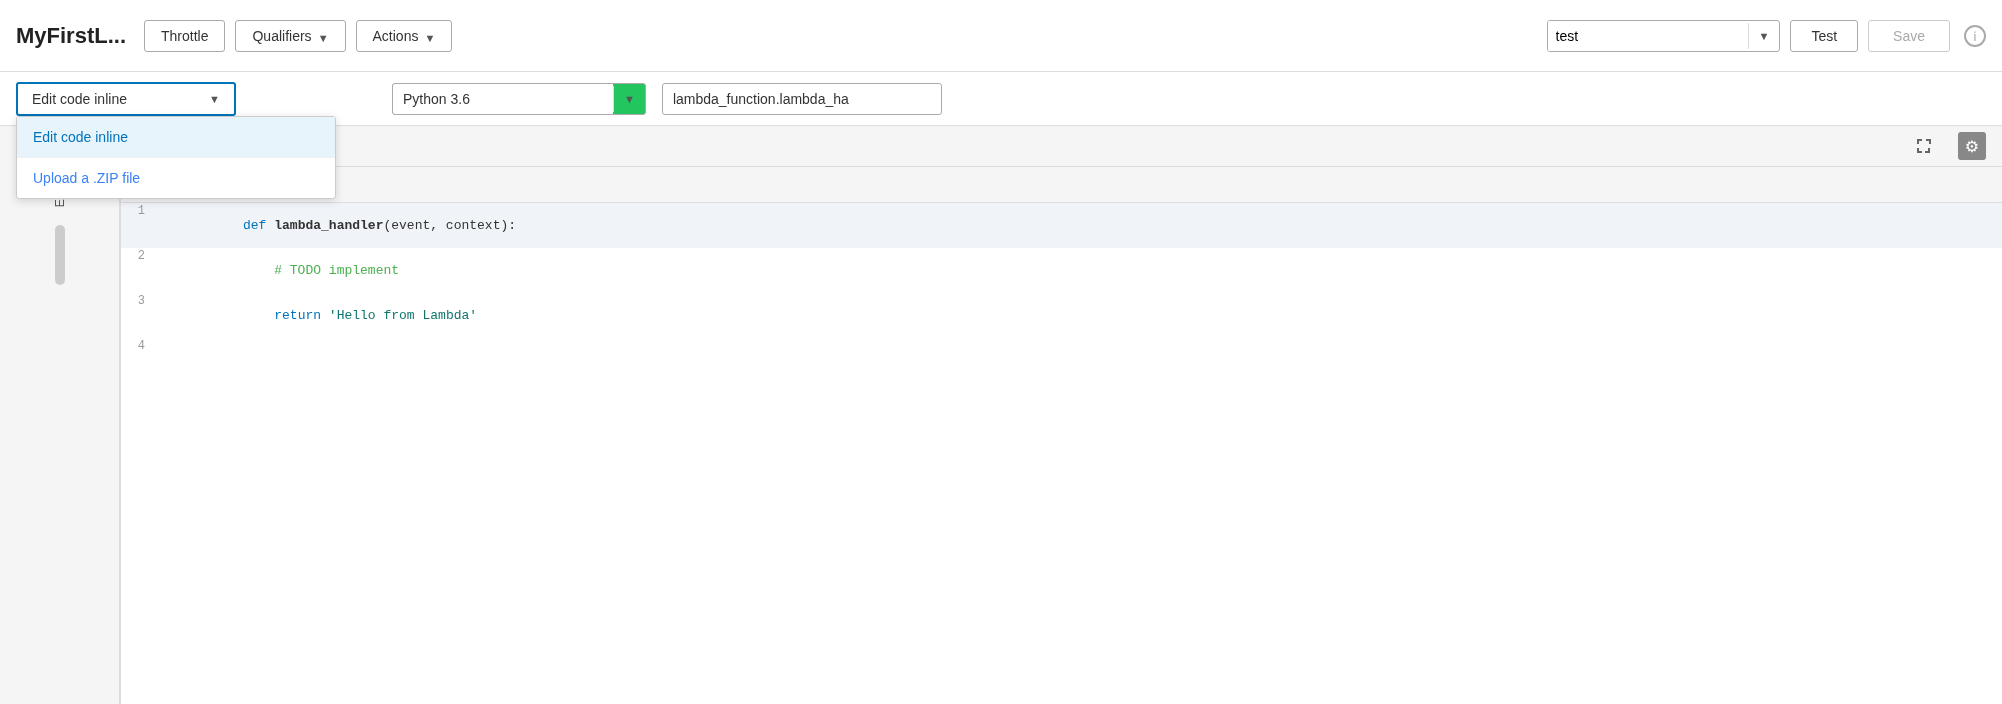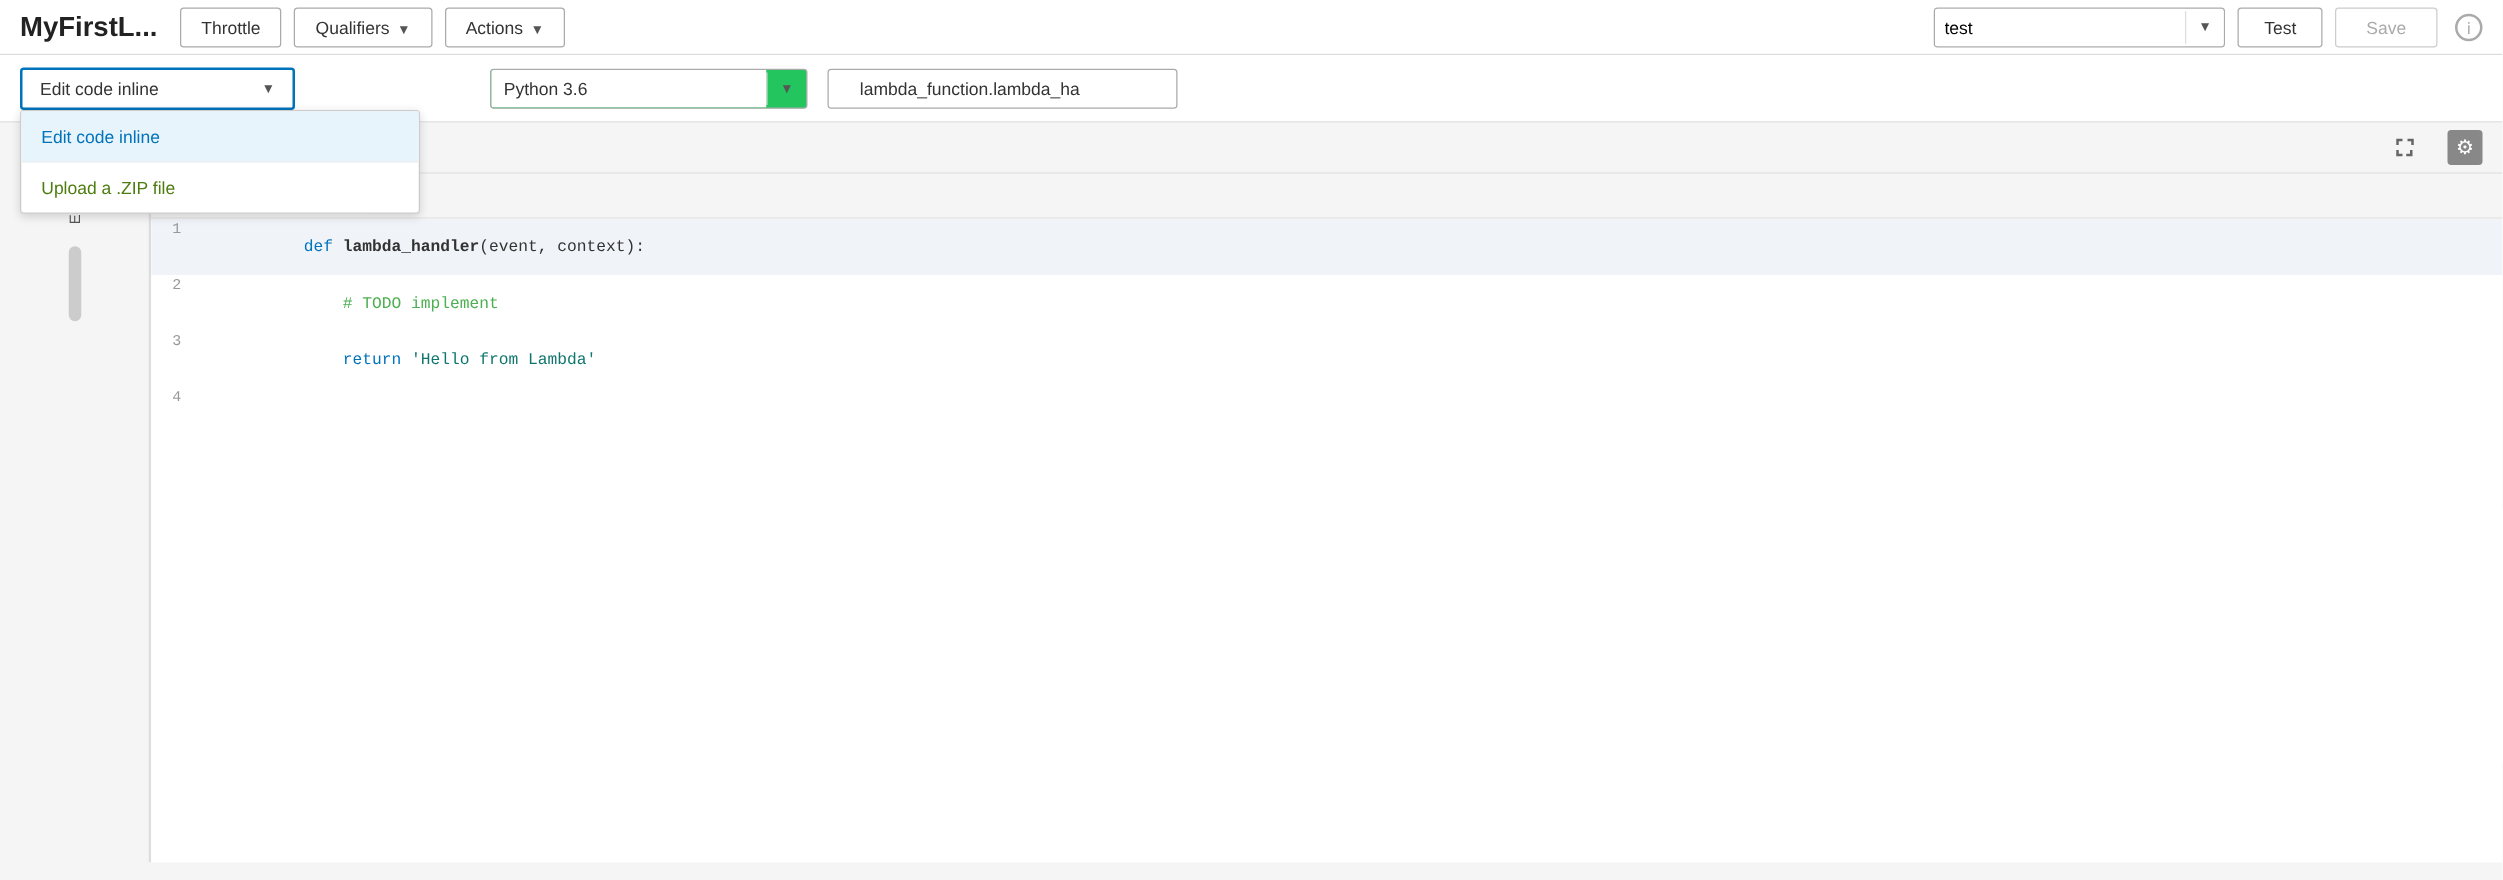--- a/index.html
+++ b/index.html
@@ -11,21 +11,21 @@
     }
 
     
     .top-bar {
       display: flex;
       align-items: center;
       background: #fff;
       padding: 12px 16px;
       border-bottom: 1px solid #ddd;
       gap: 10px;
-      height: 44px;
+      height: 72px;
     }
 
     .app-title {
       font-size: 22px;
       font-weight: bold;
       color: #222;
       margin-right: 8px;
       white-space: nowrap;
     }
 
@@ -154,21 +154,21 @@
       border-radius: 3px;
       box-shadow: 0 2px 8px rgba(0,0,0,0.15);
       z-index: 100;
       min-width: 320px;
     }
 
     .code-type-menu-item {
       padding: 12px 16px;
       cursor: pointer;
       font-size: 14px;
-      color: #4d7c0f;
+      color: #3b82f6;
       border-bottom: 1px solid #f0f0f0;
     }
     .code-type-menu-item:last-child { border-bottom: none; }
     .code-type-menu-item.active {
       background: #e8f4fb;
       color: #0073bb;
       font-weight: 500;
     }
 
     .runtime-select-wrapper {
@@ -196,21 +196,21 @@
     .runtime-arrow {
       padding: 7px 10px;
       font-size: 11px;
       color: #555;
       border-left: 1px solid #ddd;
     }
 
     .handler-input {
       border: 1.5px solid #aaa;
       border-radius: 3px;
-      padding: 7px 25px;
+      padding: 7px 10px;
       font-size: 14px;
       min-width: 280px;
       outline: none;
       color: #333;
     }
 
     
     .main-content {
       display: flex;
       height: calc(704px - 58px - 54px);

